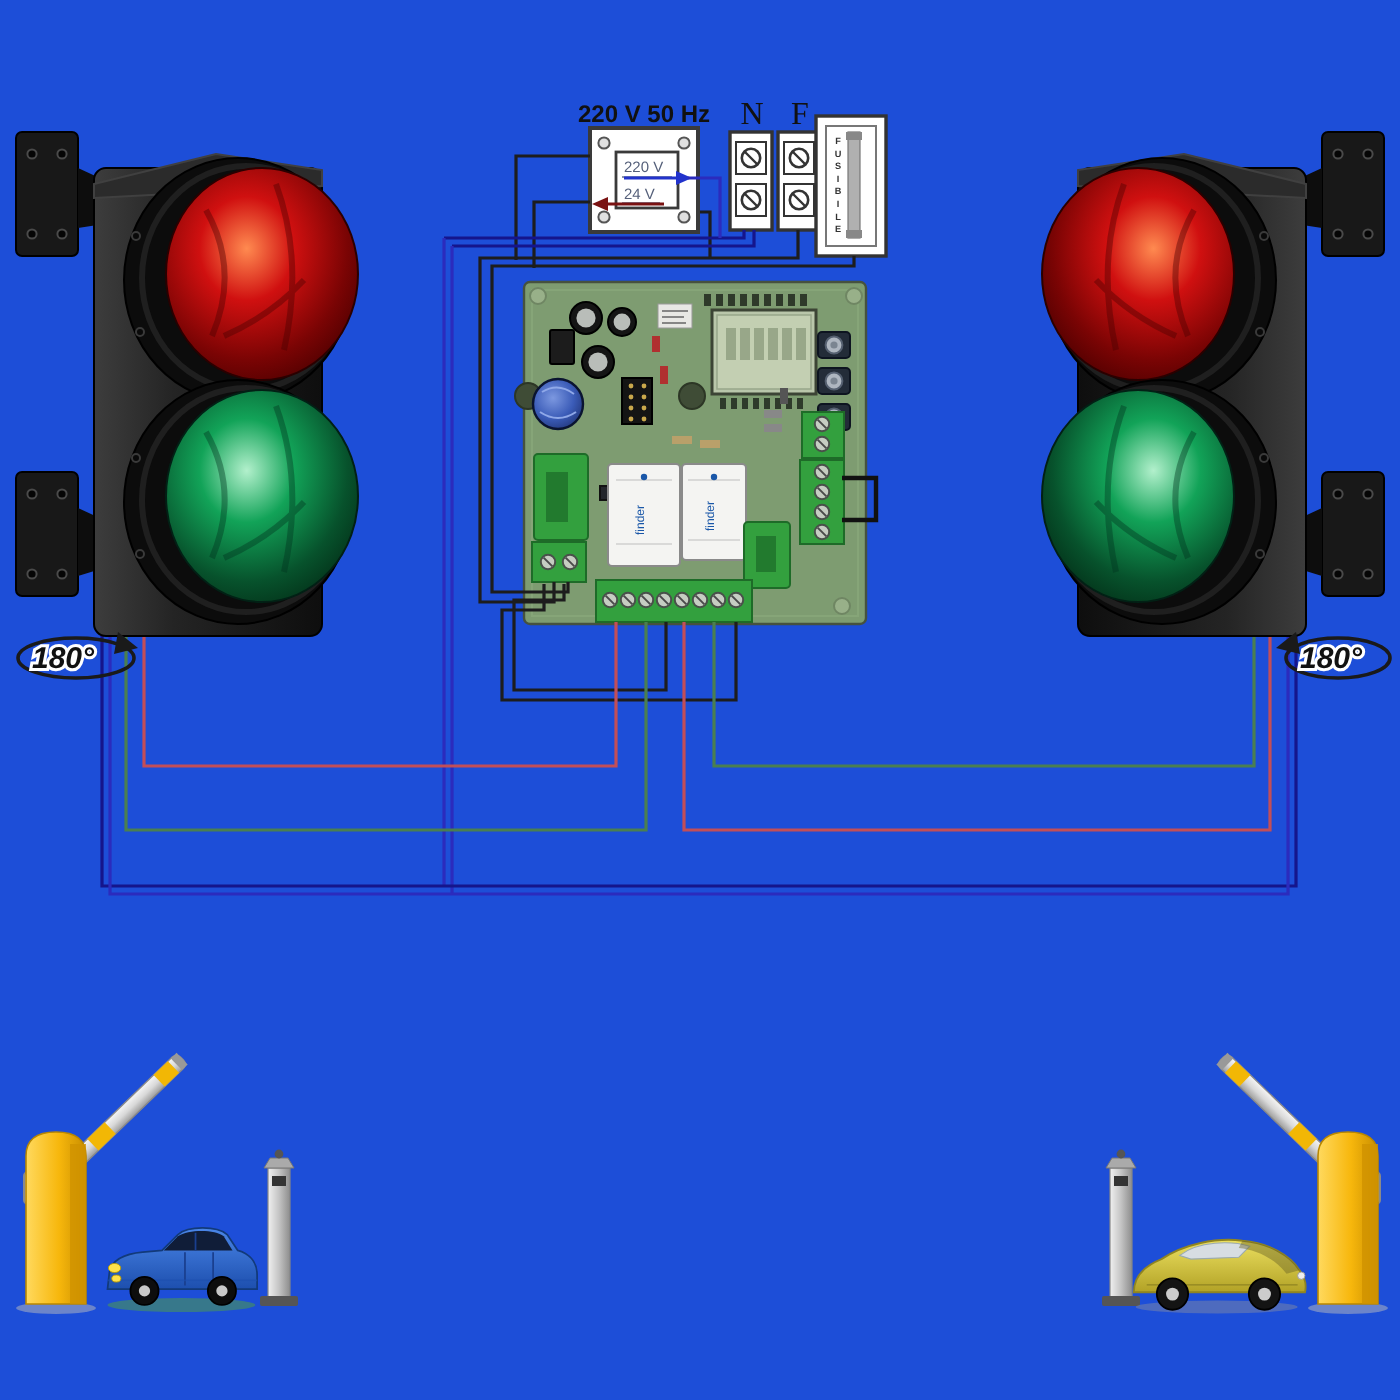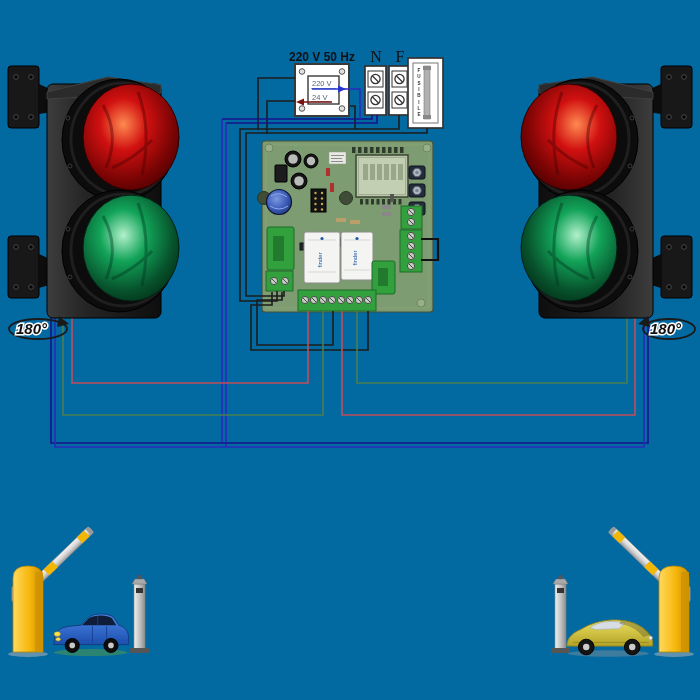--- a/index.html
+++ b/index.html
@@ -1,16 +1,16 @@
 <!DOCTYPE html>
 <html><head>
 <meta charset="utf-8">
 <style>
   html,body{margin:0;padding:0;background:#fff;}
-  .stage{position:relative;width:700px;height:700px;background:#0369a1;overflow:hidden;
+  .stage{position:relative;width:700px;height:700px;background:#1d4ed8;overflow:hidden;
          font-family:"Liberation Sans",sans-serif;}
   svg{position:absolute;left:0;top:0;}
   text{font-family:"Liberation Sans",sans-serif;}
   .serif{font-family:"Liberation Serif",serif;}
 </style>
 </head>
 <body>
 
 <div class="stage">
 <svg width="700" height="700" viewBox="0 0 700 700">

